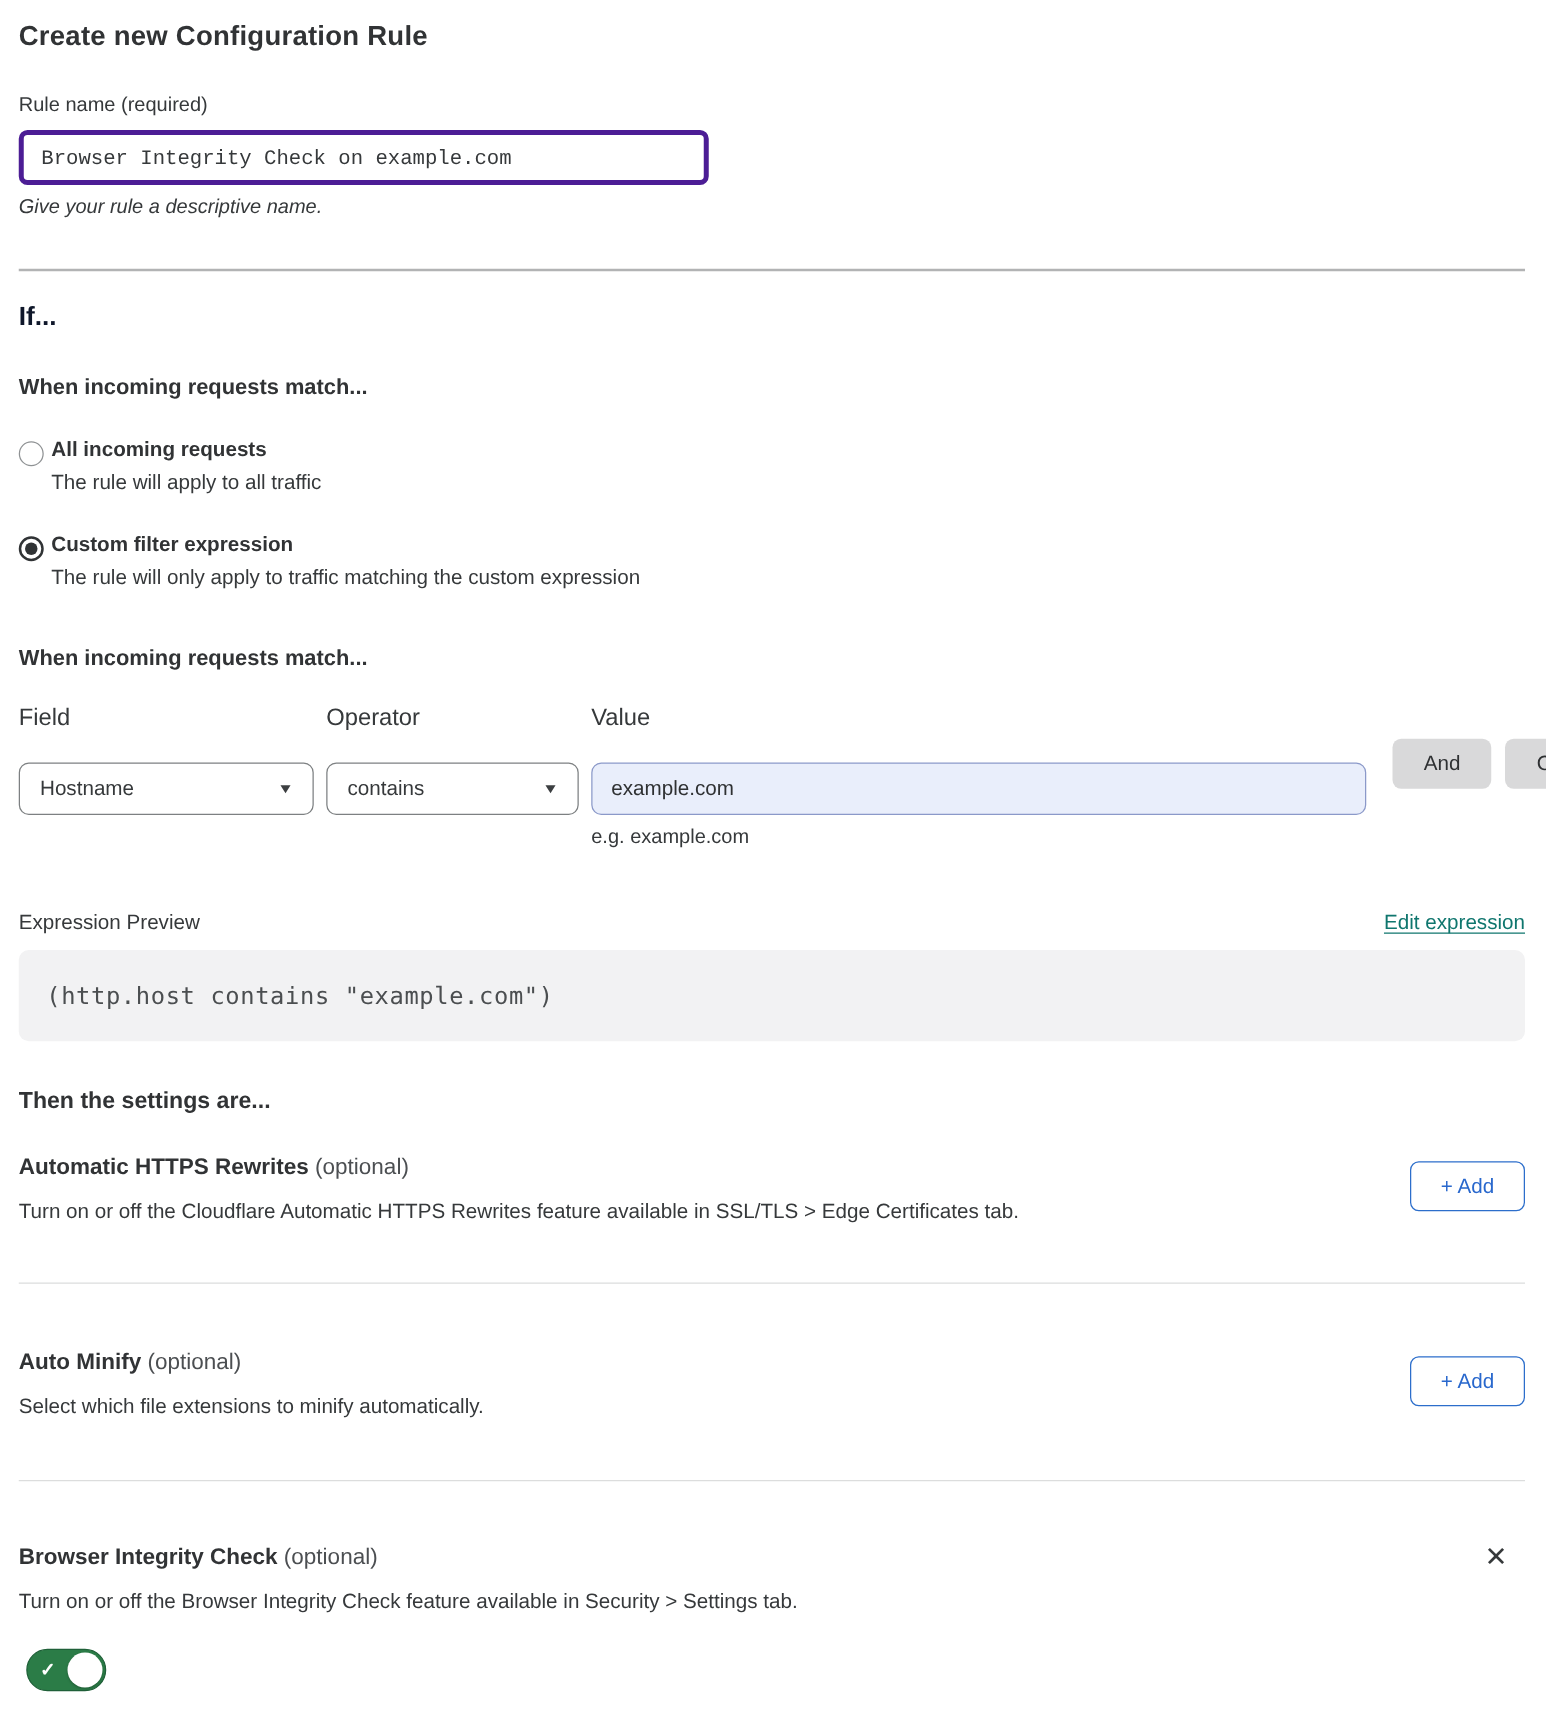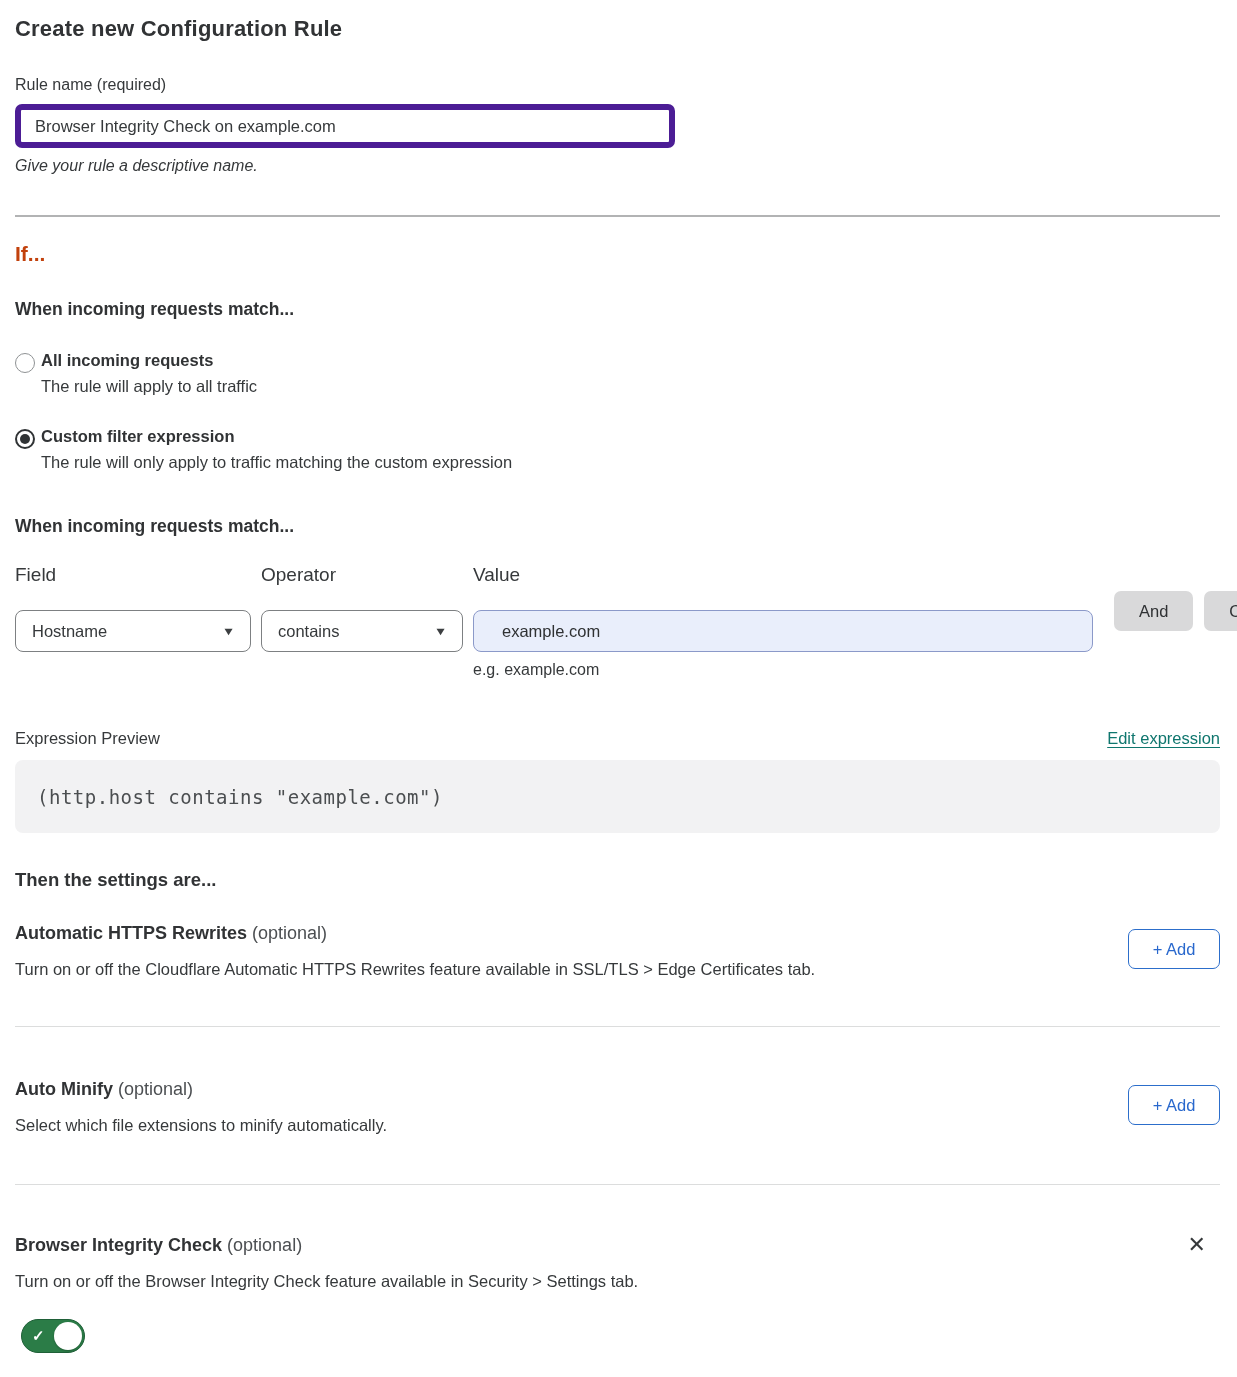--- a/index.html
+++ b/index.html
@@ -10,33 +10,33 @@
     color:#36393b;
     -webkit-font-smoothing:antialiased;
   }
   .container { padding:16px 17px 40px 15px; }
 
   
   .page-title { font-size:22px; font-weight:700; color:#313335; letter-spacing:.2px; }
   .field-label { margin-top:34px; font-size:16px; }
   .rule-name-input {
     display:block; margin-top:10px;
-    width:660px; height:44px;
-    border:6px solid #4c1d95; border-radius:7px;
+    width:552px; height:44px;
+    border:4px solid #4c1d95; border-radius:7px;
     padding:0 14px; font-size:16.5px; color:#36393b;
-    font-family:Liberation Sans, sans-serif;
+    font-family:Liberation Mono, monospace;
     background:#fff; outline:none;
   }
   .help-text { margin-top:9px; font-size:16px;font-style:italic; }
 
   .divider-dark  { border:none; height:2px; background:#b2b3b4; margin-top:40px; }
   .divider-light { border:none; height:1px; background:#dcdddd; }
 
   
-  .if-heading { margin-top:25px; font-size:21px; font-weight:700; color:#c2410c; }
+  .if-heading { margin-top:25px; font-size:21px; font-weight:700; color:#0f172a; }
   .sub-heading { margin-top:33px; font-size:17.5px; font-weight:700; color:#313335; }
 
   .radio-option { display:flex; align-items:flex-start; margin-top:31px; cursor:pointer; }
   .radio-circle {
     flex:none; width:20px; height:20px; margin-top:2px;
     border:1.5px solid #8f9294; border-radius:50%; background:#fff; position:relative;
   }
   .radio-option.selected .radio-circle { border:2px solid #303335; }
   .radio-option.selected .radio-circle::after {
     content:""; position:absolute; left:50%; top:50%;
@@ -55,21 +55,21 @@
     height:42px; background:#fff;
     border:1px solid #7d8082; border-radius:8px;
     display:flex; align-items:center; justify-content:space-between;
     padding:0 16px; font-size:16.5px; cursor:pointer;
   }
   .select-box .chev { font-size:11px; color:#3c3f41; transform:scaleX(1.25); }
   .w-field { width:236px; } .w-op { width:202px; }
   .value-input {
     width:620px; height:42px;
     background:#e9eefb; border:1px solid #8b99c9; border-radius:8px;
-    padding:0 28px; font-size:16.5px; color:#2f3133;
+    padding:0 15px; font-size:16.5px; color:#2f3133;
     font-family:"Liberation Sans", sans-serif; outline:none;
   }
   .value-hint { margin-top:9px; font-size:16px; }
   .andor { display:flex; align-items:flex-start; padding-top:27px; }
   .btn-gray {
     height:40px; margin-left:11px; padding:0 25px;
     background:#d9d9da; border:none; border-radius:7px;
     font-size:16.5px; color:#2f3133; cursor:pointer;
     font-family:"Liberation Sans", sans-serif;
   }
@@ -97,21 +97,21 @@
     background:#fff; border:1px solid #2c6ecb; border-radius:7px;
     color:#2968cd; font-size:16.5px; cursor:pointer;
     font-family:"Liberation Sans", sans-serif;
   }
   .gap-to-divider-1 { margin-top:47px; }
   .setting-row.second { margin-top:52px; }
   .gap-to-divider-2 { margin-top:49px; }
 
   
   .active-setting { margin-top:50px; }
-  .active-head { display:flex; justify-content:space-between; align-items:flex-start; }
+  .active-head { display:flex; justify-content:space-between; align-items:center; }
   .close-btn {
     background:none; border:none; cursor:pointer;
     font-size:22px; line-height:20px; color:#36393b; font-weight:300;
     padding:0 6px; margin-right:8px;
     font-family:"Liberation Sans", sans-serif;
   }
   .toggle {
     margin-top:28px; margin-left:6px;
     width:64px; height:34px; border-radius:17px;
     background:#2b7c47; border:1px solid #1f6038;

